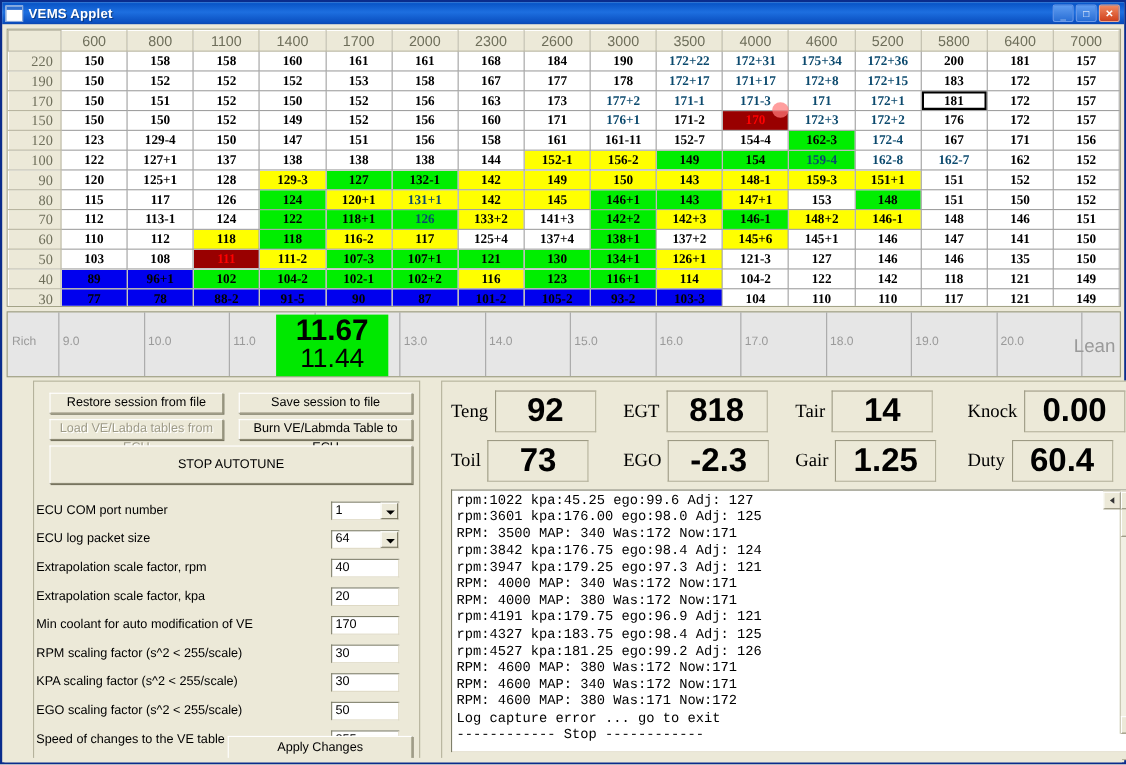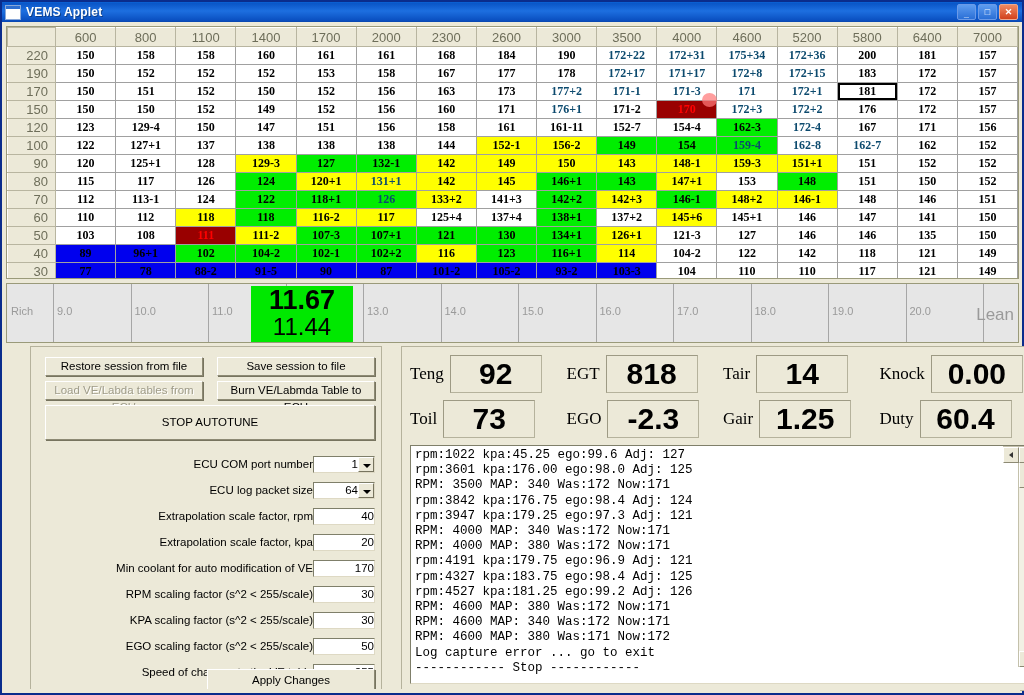--- a/index.html
+++ b/index.html
@@ -88,21 +88,21 @@
     border:1px solid #b8b5a0;
     border-top-color:#ffffff;
     border-left-color:#ffffff;
     height:18px;
   }
   table.ve thead th.corner{background:#ece9d8;border-color:#b8b5a0;}
   table.ve tbody th{
     background:#ece9d8;
     color:#6e6e5a;
     font-weight:normal;
-    font-family:Liberation Sans, sans-serif;
+    font-family:Liberation Serif, serif;
     font-size:13px;
     text-align:right;
     padding-right:7px;
     border:1px solid #b8b5a0;
     border-top-color:#ffffff;
     border-left-color:#ffffff;
   }
   td.c-white{background:#ffffff;color:#000000;}
   td.c-yellow{background:#ffff00;color:#000000;}
   td.c-green{background:#00ee00;color:#000000;}
@@ -199,21 +199,21 @@
     cursor:default;
     padding:0;
   }
   .btn.disabled{color:#9e9b88;text-shadow:1px 1px 0 #ffffff;}
   #btn-restore{position:absolute;left:14px;top:10px;width:158px;height:19px;line-height:17px;}
   #btn-save{position:absolute;left:186px;top:10px;width:158px;height:19px;line-height:17px;}
   #btn-load{position:absolute;left:14px;top:34px;width:158px;height:19px;line-height:17px;}
   #btn-burn{position:absolute;left:186px;top:34px;width:158px;height:19px;line-height:17px;}
   #btn-autotune{position:absolute;left:14px;top:58px;width:330px;height:35px;line-height:33px;}
   
-  .form{position:absolute;left:14px;top:104px;width:330px;text-align:right;}
+  .form{position:absolute;left:2px;top:104px;width:330px;}
   .frow{
     display:flex;align-items:center;height:26px;
   }
   .flabel{
     flex:1 1 auto;font-family:"Liberation Sans", sans-serif;
     font-size:11.5px;color:#000;
   }
   .fctrl{flex:0 0 62px;}
   .tfield{
     width:62px;height:17px;box-sizing:border-box;

